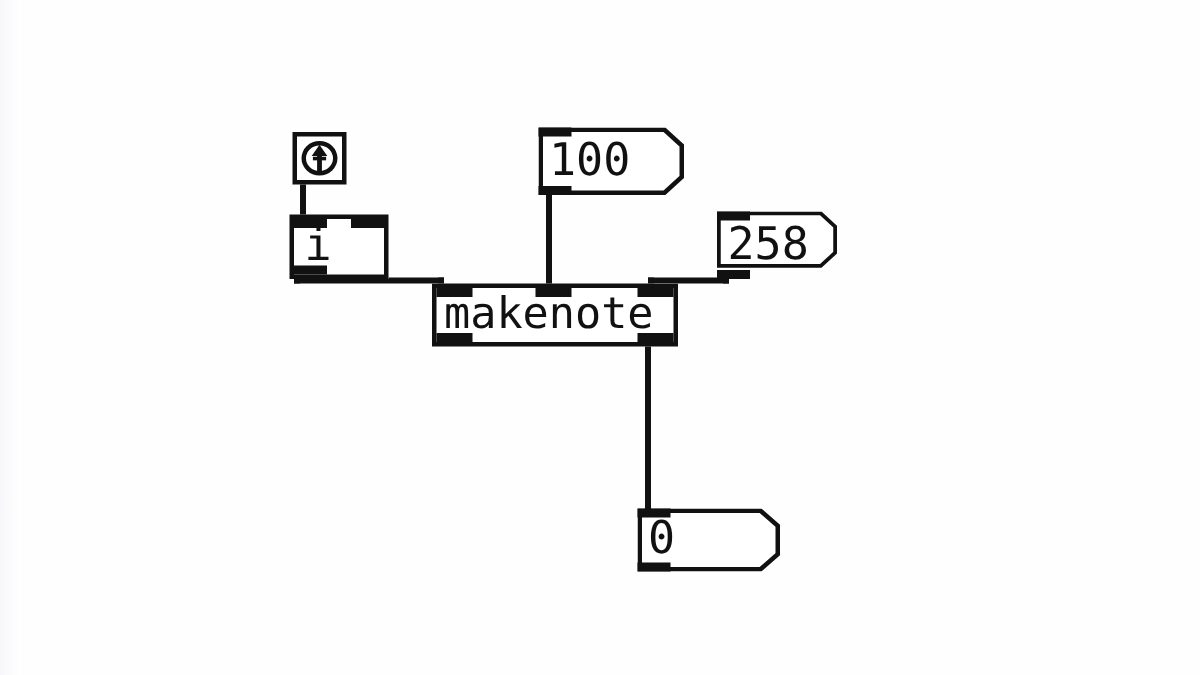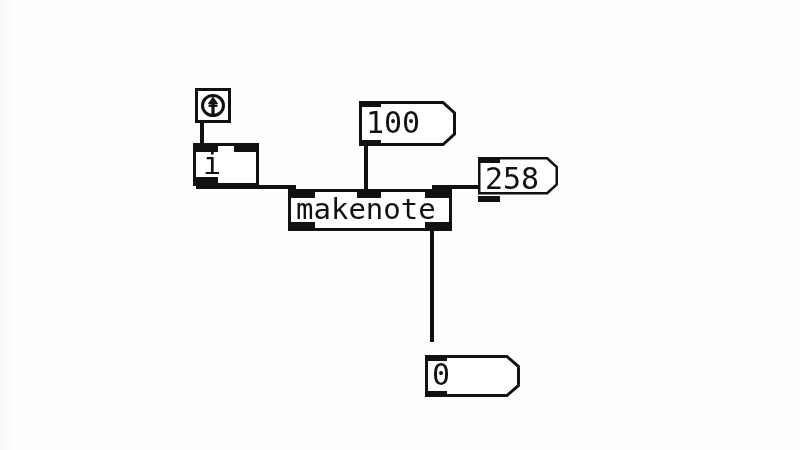--- a/index.html
+++ b/index.html
@@ -54,21 +54,20 @@
     letter-spacing: 0px;
   }
 
   
   .objbox { border-width: 3px; }
 
   
   .msgbox {
     border: none;
     background: transparent;
-    margin-top: 16px;
   }
   .msgbox .msgshape {
     position: absolute;
     inset: 0;
   }
   .msgbox .label {
     z-index: 2;
   }
 
   

